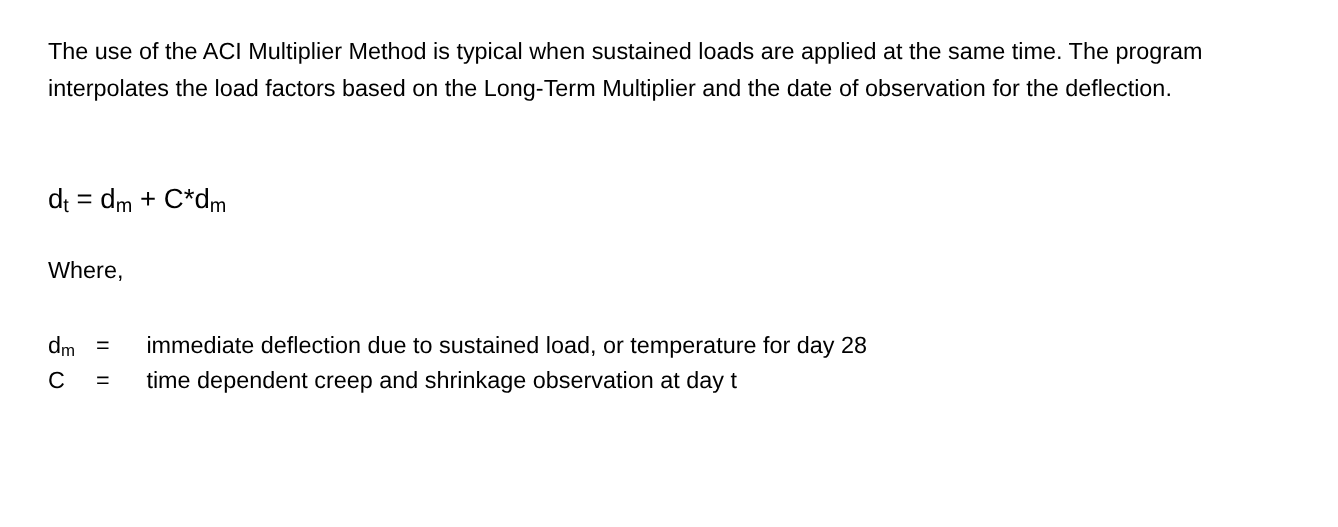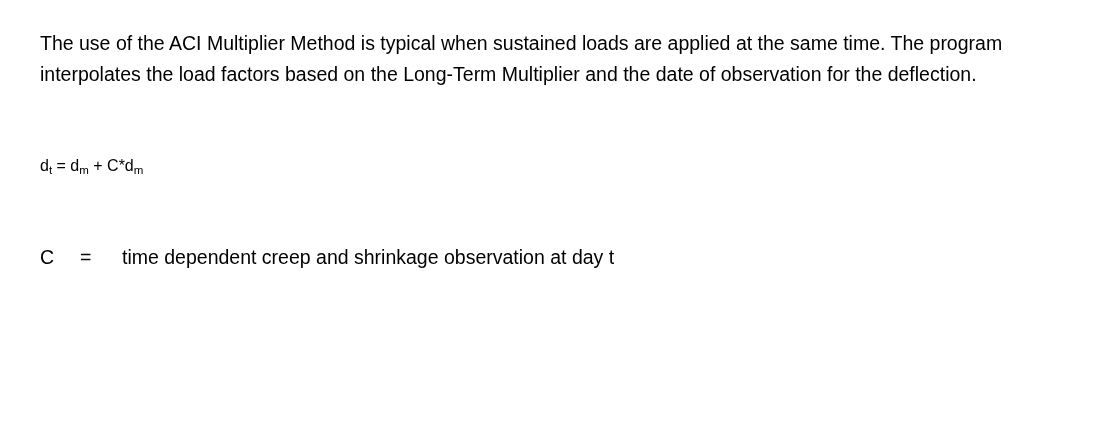--- a/index.html
+++ b/index.html
@@ -26,21 +26,21 @@
     line-height: 31px;
     max-width: 1046px;
     margin: 0;
   }
   .gap-1 { height: 30px; }
   .gap-2 { height: 30px; }
   .gap-3 { height: 30px; }
   .gap-4 { height: 32px; }
 
   .formula {
-    font-size: 16px;
+    font-size: 23px;
     line-height: 31px;
     margin: 0;
     white-space: nowrap;
   }
   sub {
     font-size: 0.72em;
     vertical-align: -0.22em;
     line-height: 0;
   }
   .where {
@@ -71,25 +71,31 @@
 
   <div class="gap-1"></div>
 
 
   <div class="gap-2"></div>
 
   <p class="formula"><span>d</span><sub>t</sub><span> = </span><span>d</span><sub>m</sub><span> + </span><span>C*d</span><sub>m</sub></p>
 
   <div class="gap-3"></div>
 
+  <p class="where">Where,</p>
 
   <div class="gap-4"></div>
 
   <table class="deftable">
     <tbody>
+      <tr>
+        <td class="col-sym"><span>d</span><sub>m</sub></td>
+        <td class="col-eq">=</td>
+        <td class="col-def">immediate deflection due to sustained load, or temperature for day 28</td>
+      </tr>
       <tr>
         <td class="col-sym"><span>C</span><sub></sub></td>
         <td class="col-eq">=</td>
         <td class="col-def">time dependent creep and shrinkage observation at day t</td>
       </tr>
     </tbody>
   </table>
 
 </div>
 

